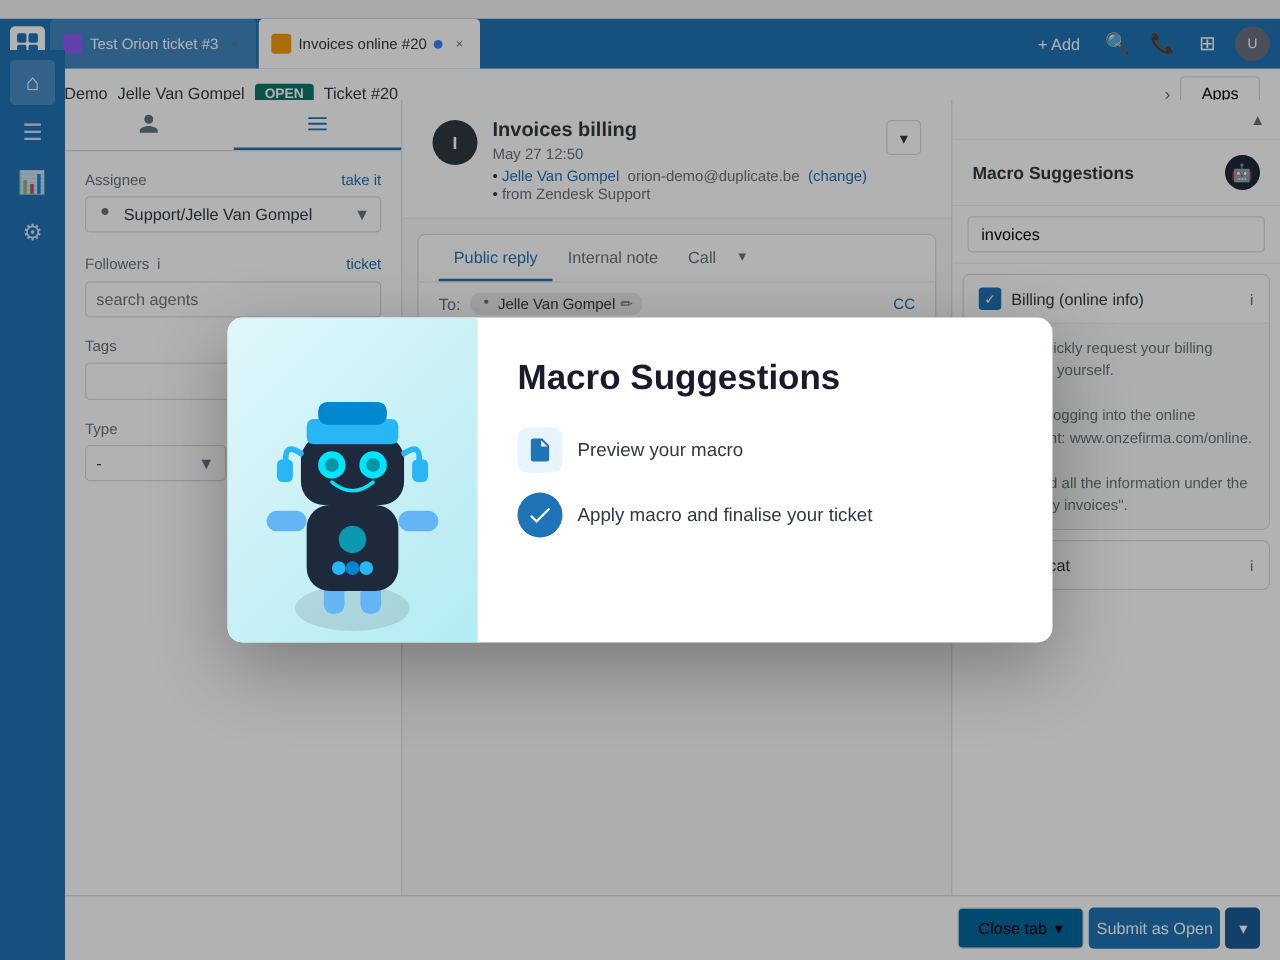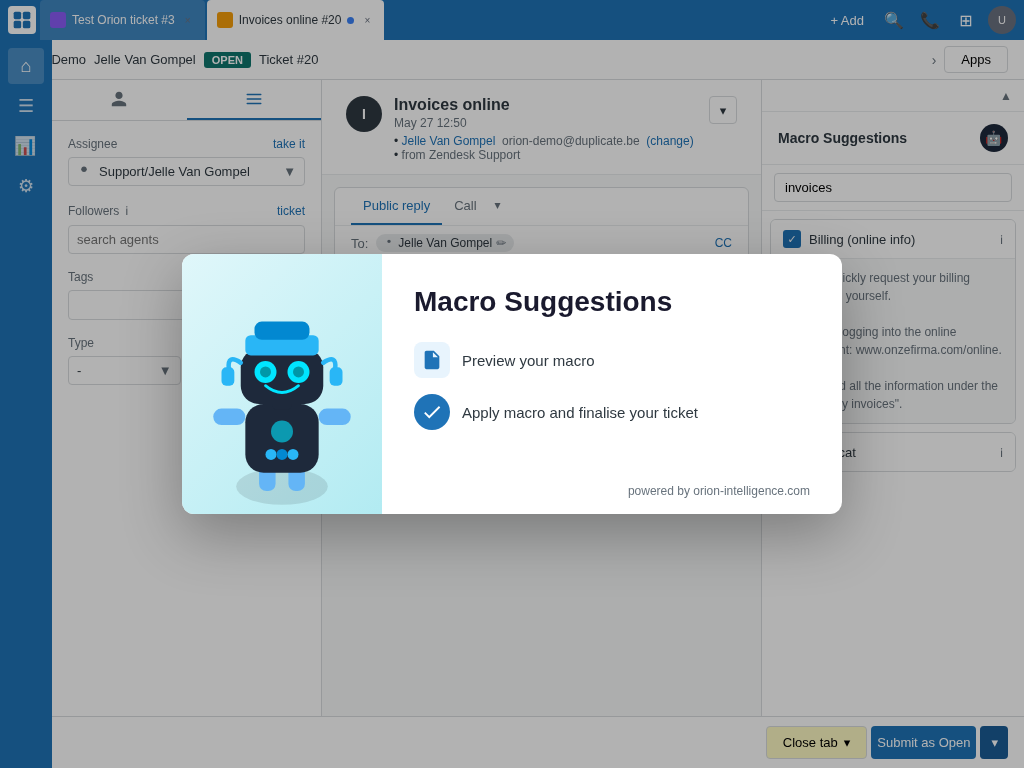--- a/index.html
+++ b/index.html
@@ -1,19 +1,19 @@
 <!DOCTYPE html>
 <html><head>
   <meta charset="utf-8">
   <style>
     * { box-sizing: border-box; margin: 0; padding: 0; }
     body { font-family: -apple-system, BlinkMacSystemFont, 'Segoe UI', sans-serif; font-size: 13px; background: #f3f4f6; color: #2f3941; overflow: hidden; width: 1024px; height: 768px; }
 
     
-    .top-bar { display: flex; align-items: center; background: #1f73b7; height: 40px; padding: 0 8px; gap: 4px; }
+    .top-bar { display: flex; align-items: center; background: #1f73b7; height: 40px; padding: 0 8px; gap: 4px; margin-top: 15px; }
     .brand-logo { width: 28px; height: 28px; background: #fff; border-radius: 4px; display: flex; align-items: center; justify-content: center; color: #1f73b7; font-weight: bold; font-size: 12px; flex-shrink: 0; }
     .tabs-area { display: flex; align-items: stretch; flex: 1; gap: 2px; height: 40px; }
     .tab { display: flex; align-items: center; gap: 6px; padding: 0 10px; background: rgba(255,255,255,0.15); border-radius: 4px 4px 0 0; color: #fff; font-size: 12px; cursor: pointer; position: relative; min-width: 120px; }
     .tab.active { background: #fff; color: #2f3941; }
     .tab-icon { width: 16px; height: 16px; background: #8b5cf6; border-radius: 3px; flex-shrink: 0; }
     .tab-icon.orange { background: #f59e0b; }
     .tab-close { width: 14px; height: 14px; cursor: pointer; color: #6b7280; font-size: 10px; display: flex; align-items: center; justify-content: center; margin-left: auto; }
     .tab-dot { width: 7px; height: 7px; background: #3b82f6; border-radius: 50%; flex-shrink: 0; }
     .add-tab { color: #fff; padding: 0 12px; font-size: 13px; cursor: pointer; display: flex; align-items: center; gap: 4px; }
     .top-actions { display: flex; align-items: center; gap: 8px; margin-left: auto; }
@@ -90,21 +90,21 @@
     .macro-item-header { display: flex; align-items: center; gap: 8px; padding: 10px 12px; background: #fff; }
     .macro-checkbox { width: 18px; height: 18px; background: #1f73b7; border-radius: 3px; display: flex; align-items: center; justify-content: center; color: #fff; font-size: 11px; flex-shrink: 0; }
     .macro-name { font-size: 13px; font-weight: 500; flex: 1; }
     .macro-info { color: #68737d; font-size: 12px; cursor: pointer; }
     .macro-body { background: #f8f9f9; padding: 10px 12px; font-size: 12px; color: #68737d; line-height: 1.5; border-top: 1px solid #e9ebed; }
     .right-panel-footer { padding: 10px 12px; border-top: 1px solid #e9ebed; font-size: 11px; color: #68737d; }
     .right-panel-footer a { color: #1f73b7; text-decoration: none; }
 
     
     .bottom-bar { position: absolute; bottom: 0; left: 52px; right: 0; background: #fff; border-top: 1px solid #d8dcde; height: 52px; display: flex; align-items: center; padding: 0 16px; gap: 8px; }
-    .close-tab-btn { padding: 8px 16px; border: 1px solid #d8dcde; border-radius: 4px; background: #fef9c3; cursor: pointer; font-size: 13px; display: flex; align-items: center; gap: 6px; }
+    .close-tab-btn { padding: 8px 16px; border: 1px solid #d8dcde; border-radius: 4px; background: #0369a1; cursor: pointer; font-size: 13px; display: flex; align-items: center; gap: 6px; }
     .submit-btn { background: #1f73b7; color: #fff; padding: 8px 6px; border: none; border-radius: 4px; cursor: pointer; font-size: 13px; font-weight: 500; display: flex; align-items: center; gap: 6px; }
     .submit-btn-arrow { background: #1a5c96; color: #fff; padding: 8px 10px; border: none; border-radius: 4px; cursor: pointer; font-size: 13px; border-left: 1px solid #1a5c96; }
 
     
     .overlay { position: absolute; top: 0; left: 0; right: 0; bottom: 0; background: rgba(0,0,0,0.3); z-index: 100; display: flex; align-items: center; justify-content: center; }
     .popup { background: #fff; border-radius: 12px; width: 660px; height: 260px; display: flex; overflow: hidden; box-shadow: 0 20px 60px rgba(0,0,0,0.3); position: relative; }
     .popup-left { width: 200px; background: linear-gradient(135deg, #e0f7fa, #b2ebf2); display: flex; align-items: flex-end; justify-content: center; overflow: hidden; flex-shrink: 0; }
     .robot-svg { width: 180px; height: 220px; }
     .popup-right { flex: 1; padding: 32px 32px 16px; display: flex; flex-direction: column; }
     .popup-title { font-size: 28px; font-weight: 700; color: #1a1a2e; margin-bottom: 24px; }
@@ -225,39 +225,40 @@
           </div>
         </div>
       </div>
     </div>
   </div>
 
   <div class="main-content">
     <div class="ticket-header">
       <div class="ticket-avatar">I</div>
       <div class="ticket-meta">
-        <div class="ticket-title">Invoices online</div>
+        <div class="ticket-title">Invoices billing</div>
         <div class="ticket-date">May 27 12:50</div>
         <div class="ticket-from">
           • <a href="#">Jelle Van Gompel</a>&nbsp;
           <span>orion-demo@duplicate.be</span>&nbsp;
           <a href="#">(change)</a>
         </div>
         <div class="ticket-from">
           • <span>from Zendesk Support</span>
         </div>
       </div>
       <div class="ticket-actions">
         <div class="dropdown-btn">▾</div>
       </div>
     </div>
 
     <div class="reply-area">
       <div class="reply-tabs">
         <div class="reply-tab active">Public reply</div>
+        <div class="reply-tab">Internal note</div>
         <div class="reply-tab">Call</div>
         <span style="color:#68737d; padding: 10px 6px; font-size:12px;">▾</span>
       </div>
       <div class="reply-to">
         <span>To:</span>
         <div class="reply-to-name">
           <svg width="10" height="10" fill="#68737d" viewBox="0 0 24 24">
               <path d="M12 12c2.2 0 4-1.8 4-4s-1.8-4-4-4-4 1.8-4 4 1.8 4 4 4z"></path>
             </svg>
           <span>Jelle Van Gompel</span>
@@ -382,16 +383,15 @@
         <span class="feature-text">Preview your macro</span>
       </div>
       <div class="popup-feature">
         <div class="feature-icon check">
           <svg width="22" height="22" viewBox="0 0 24 24" fill="white">
               <path d="M9 16.17L4.83 12l-1.42 1.41L9 19 21 7l-1.41-1.41L9 16.17z"></path>
             </svg>
         </div>
         <span class="feature-text">Apply macro and finalise your ticket</span>
       </div>
-      <div class="popup-footer">powered by orion-intelligence.com</div>
     </div>
   </div>
 </div>
 
 </body></html>

